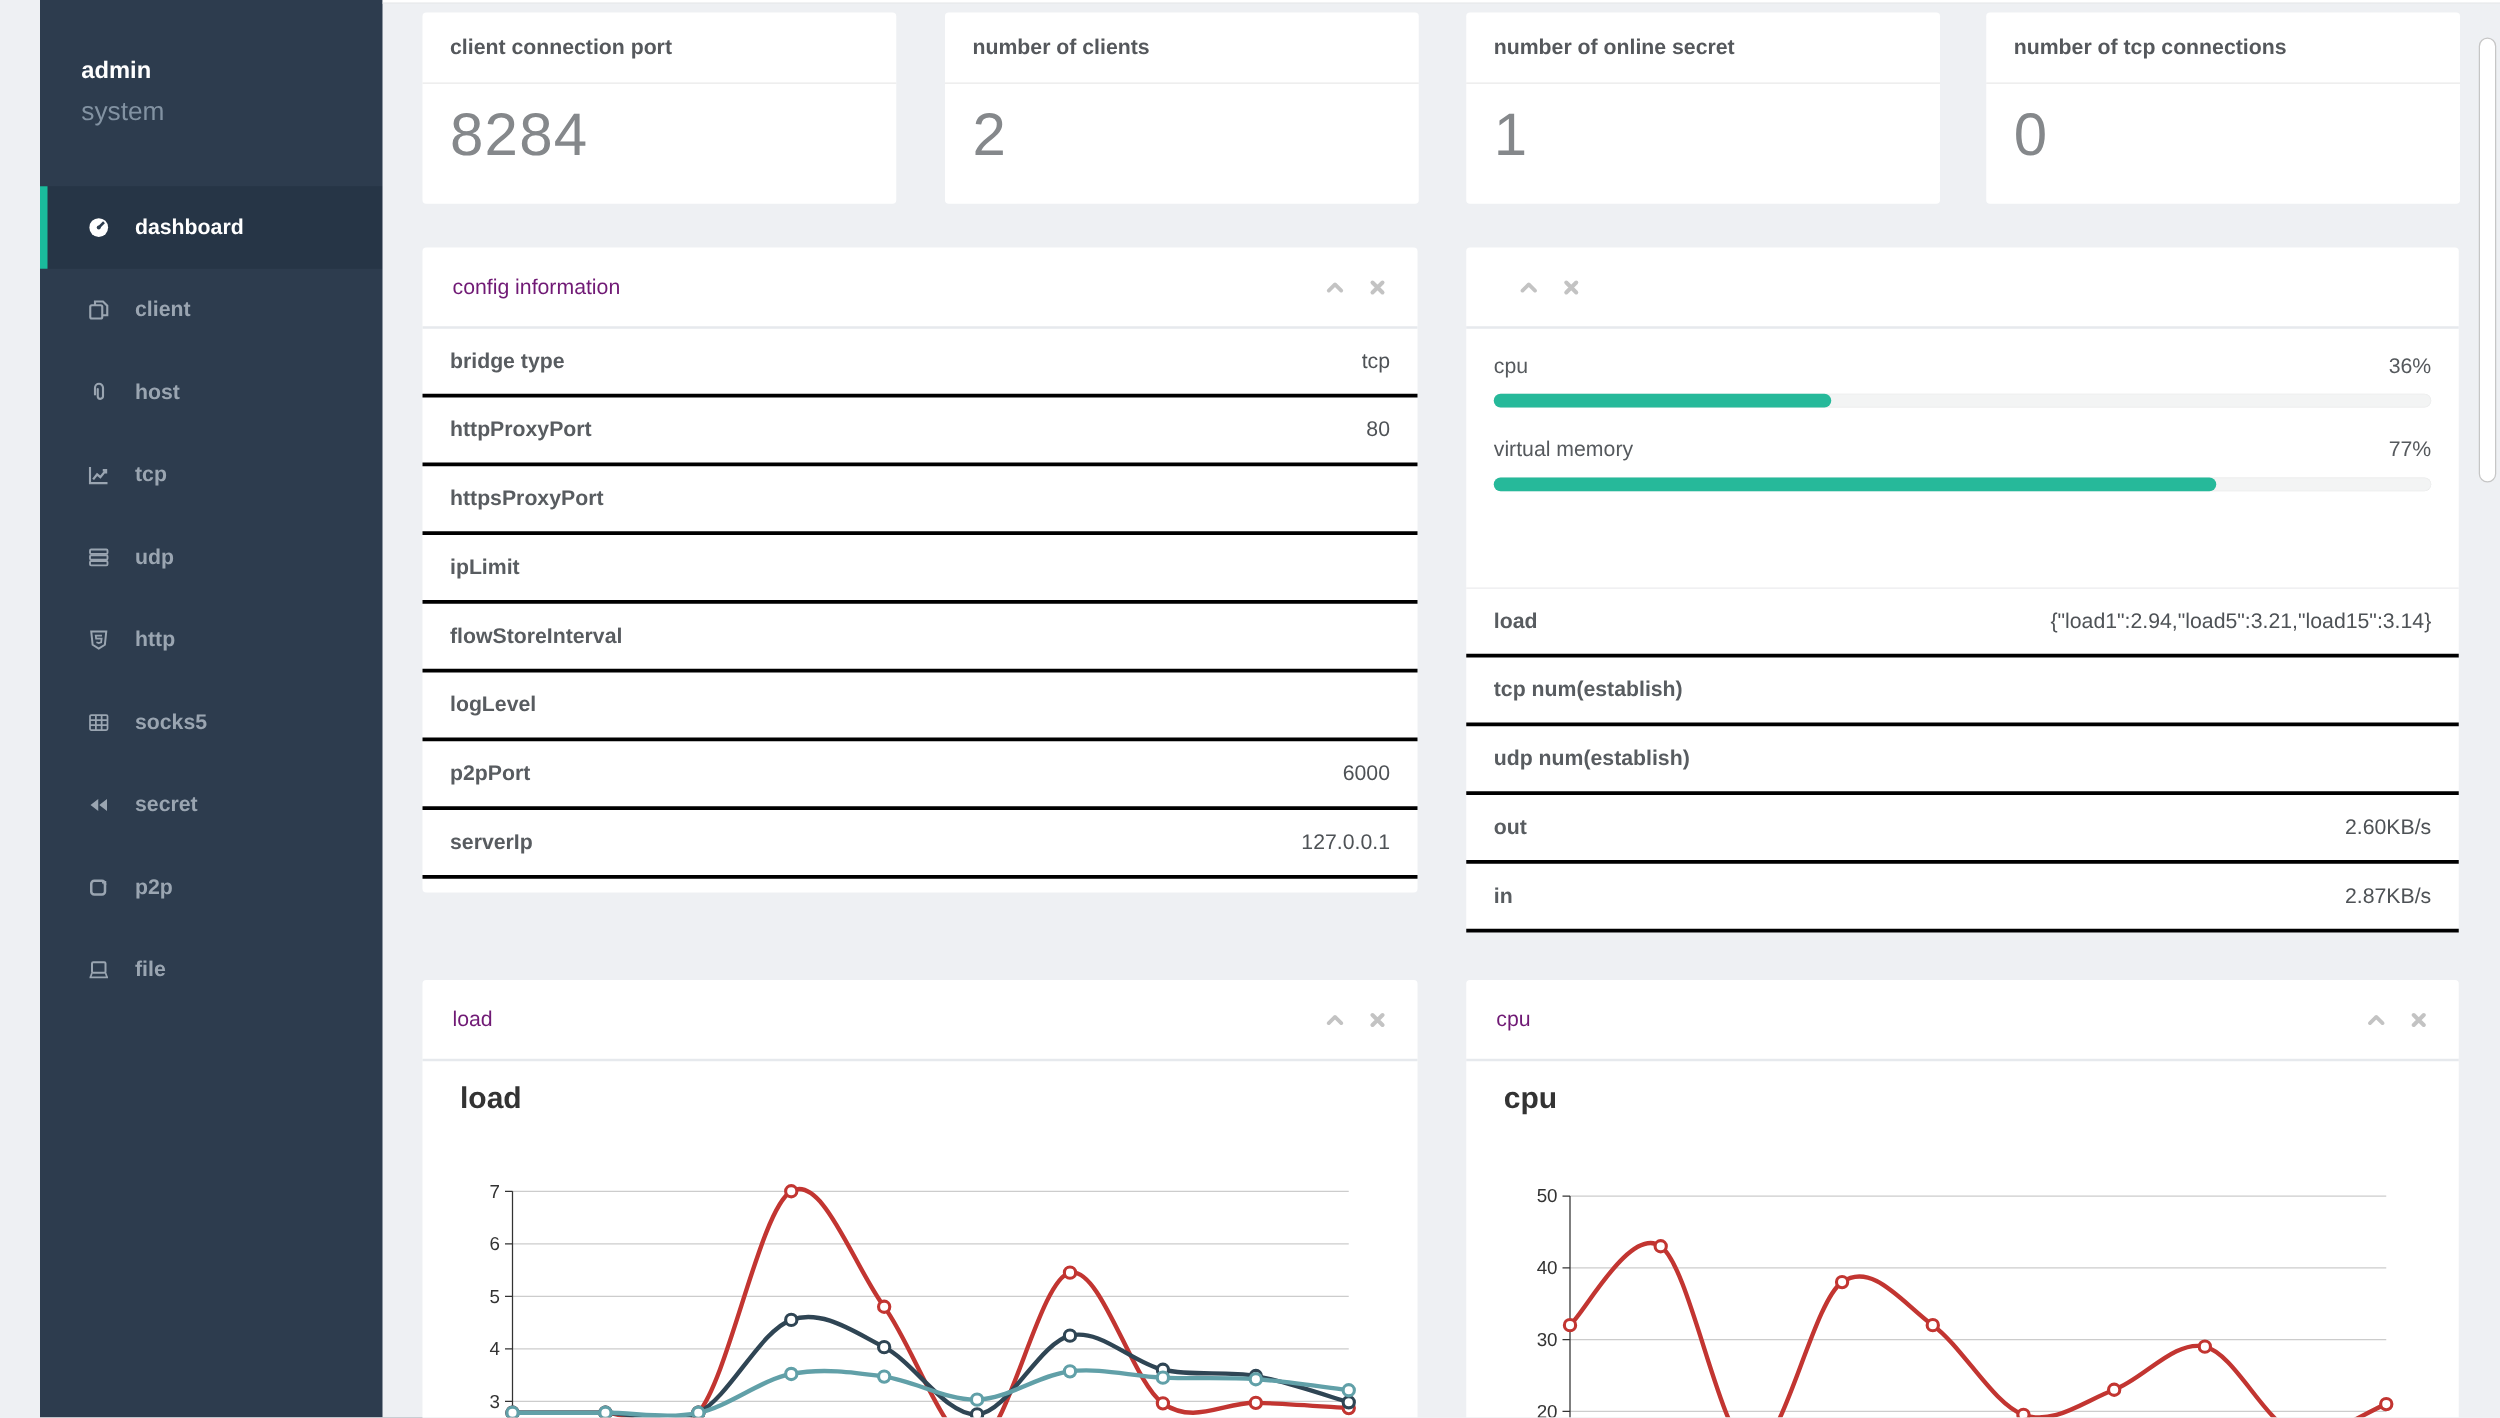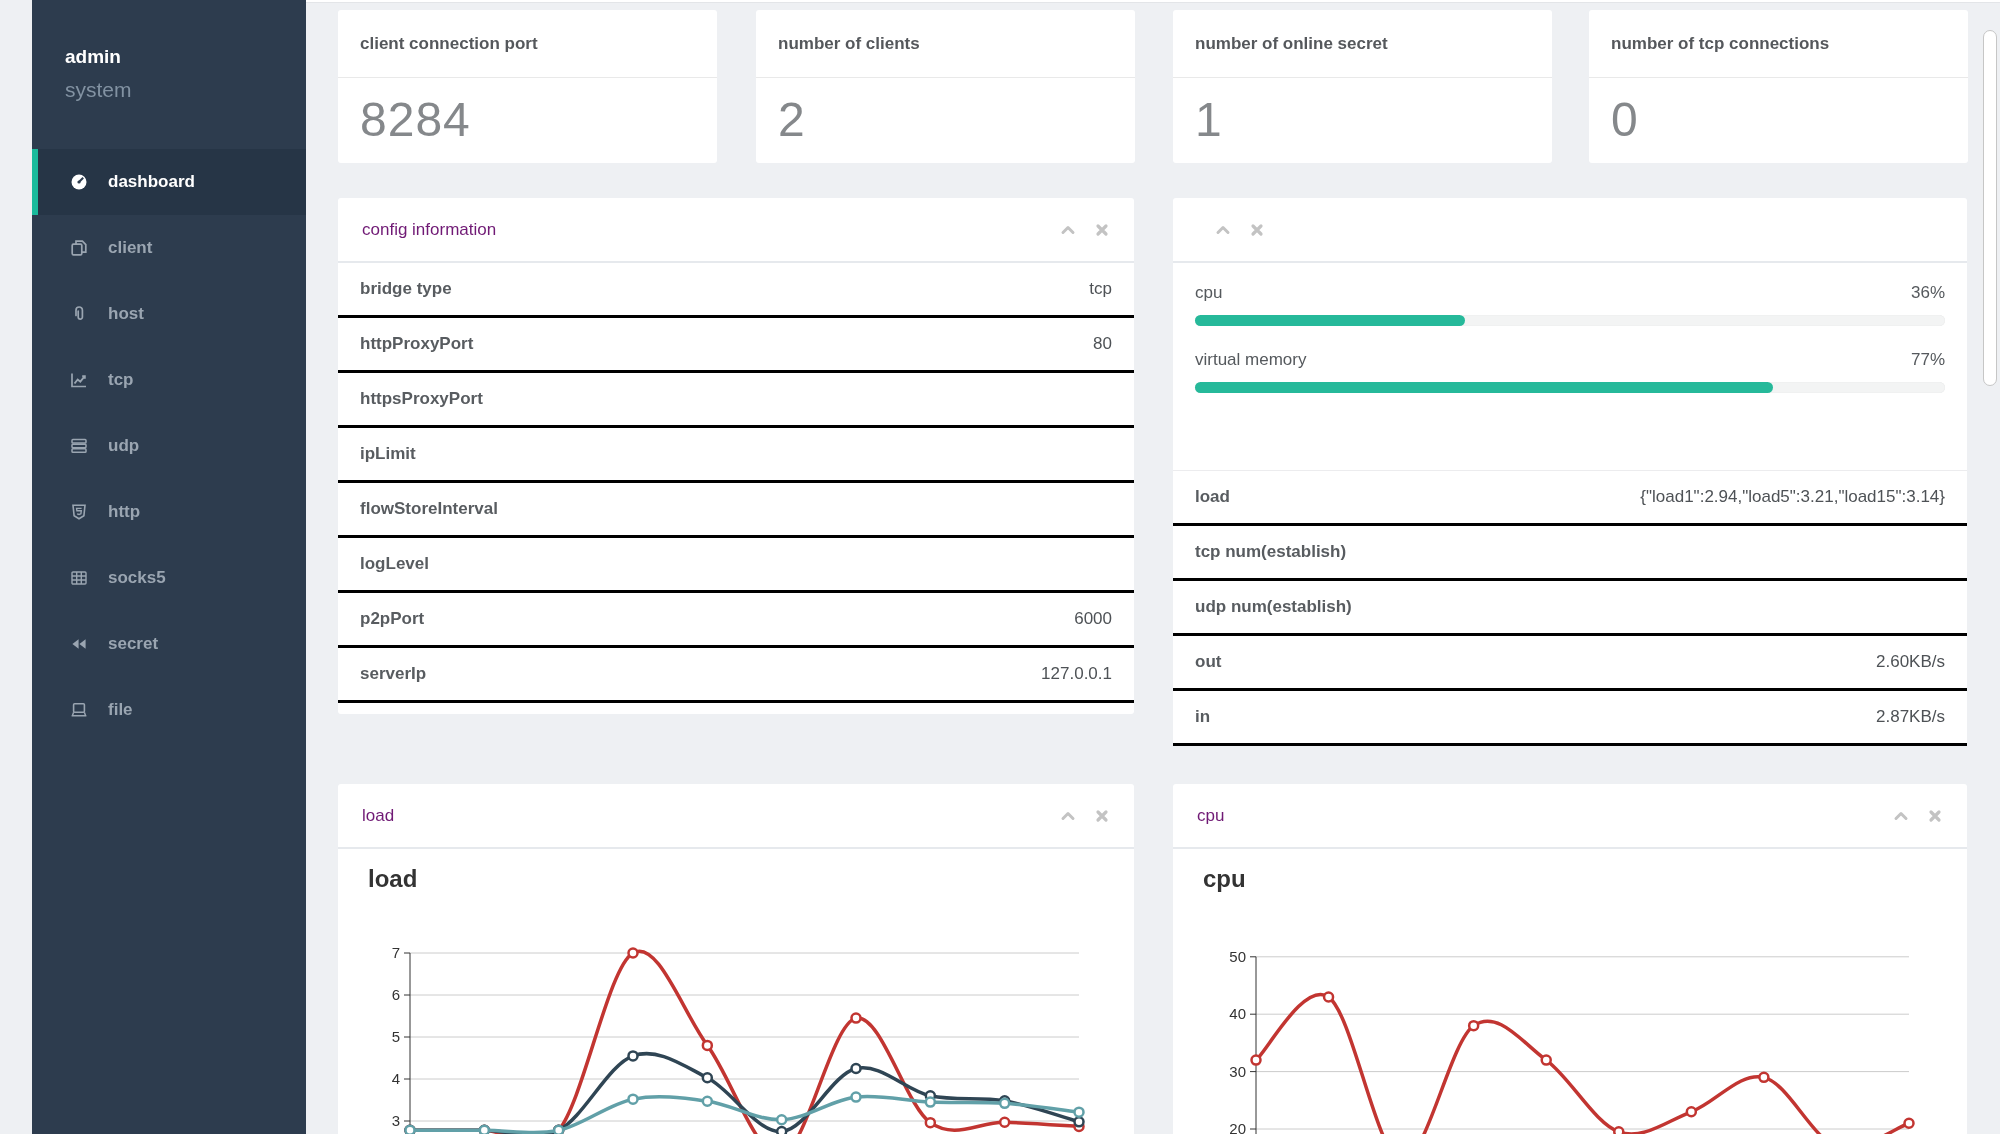--- a/index.html
+++ b/index.html
@@ -16,21 +16,21 @@
                color:#9aa5b1; font-size:17px; font-weight:600; cursor:pointer; }
   .menu-item .mi-icon { width:24px; height:20px; margin-right:15px; display:flex; align-items:center; }
   .menu-item.active { background:#263546; border-left:6px solid #1ABB9C; padding-left:31px; color:#ffffff; }
   .menu-item svg { display:block; }
 
   
   .content { position:absolute; left:306px; top:0; width:1694px; height:1134px; background:#eef0f3; overflow:hidden; }
   .top-strip { position:absolute; left:0; top:0; width:100%; height:3px; background:#ffffff; border-bottom:1px solid #e3e5e8; }
 
   .card { position:absolute; top:10px; width:379px; height:153px; background:#fff; border-radius:3px; }
-  .card .card-head { height:68px; display:flex; align-items:center; padding:0 22px;
+  .card .card-head { height:57px; display:flex; align-items:center; padding:0 22px;
                      border-bottom:1px solid #e9e9e9; font-size:17px; font-weight:600; color:#55585c; }
   .card .card-value { padding:14px 22px 0 22px; font-size:48px; font-weight:100; color:#85888b; letter-spacing:1px; }
 
   .x-panel { position:absolute; background:#fff; border-radius:3px; }
   .panel-head { height:65px; display:flex; align-items:center; padding:0 24px;
                 border-bottom:2px solid #e6e9ed; }
   .panel-title { flex:1; font-size:17px; font-weight:500; color:#701a75; }
   .pi { margin-left:18px; cursor:pointer; display:flex; align-items:center; }
 
   .rows .row { height:55px; display:flex; align-items:center; padding:0 22px;
@@ -139,20 +139,31 @@
         </span>
         <span>socks5</span>
       </div>
       <div class="menu-item">
         <span class="mi-icon">
           <svg width="20" height="20" viewBox="0 0 20 20">
             <path d="M9.6 5.2 v9.6 L3.4 10z M16.6 5.2 v9.6 L10.4 10z" fill="currentColor"></path>
           </svg>
         </span>
         <span>secret</span>
+      </div>
+      <div class="menu-item">
+        <span class="mi-icon">
+          <svg width="20" height="20" viewBox="0 0 20 20">
+            <g fill="none" stroke="currentColor" stroke-width="2">
+              <rect x="4" y="4.6" width="11" height="11" rx="2.4"></rect>
+              <path d="M15 8 V5.8 h-2.4"></path>
+            </g>
+          </svg>
+        </span>
+        <span>p2p</span>
       </div>
       <div class="menu-item">
         <span class="mi-icon">
           <svg width="20" height="20" viewBox="0 0 20 20">
             <g fill="none" stroke="currentColor">
               <rect x="4.6" y="3.8" width="10.8" height="8.4" rx="1" stroke-width="1.6"></rect>
               <path d="M2.6 15.8 h14.8 M4.6 12.2 L3.4 15.8 M15.4 12.2 l1.2 3.6" stroke-width="1.4"></path>
             </g>
           </svg>
         </span>

